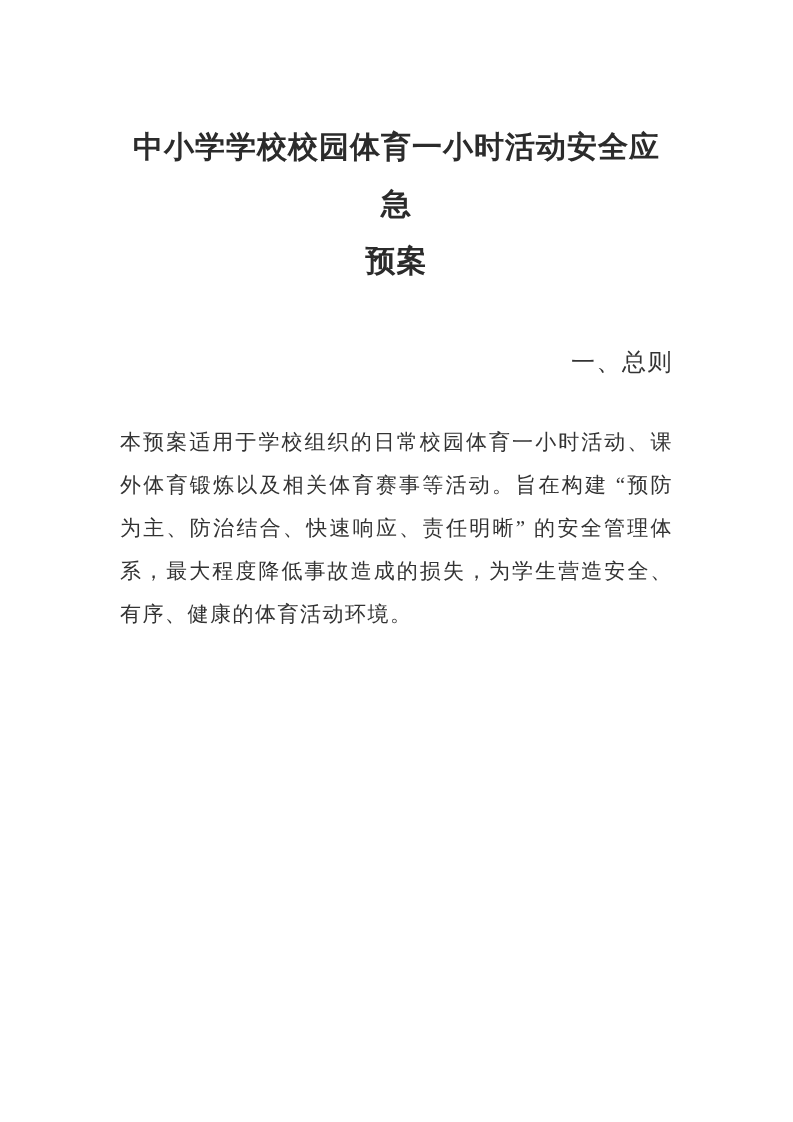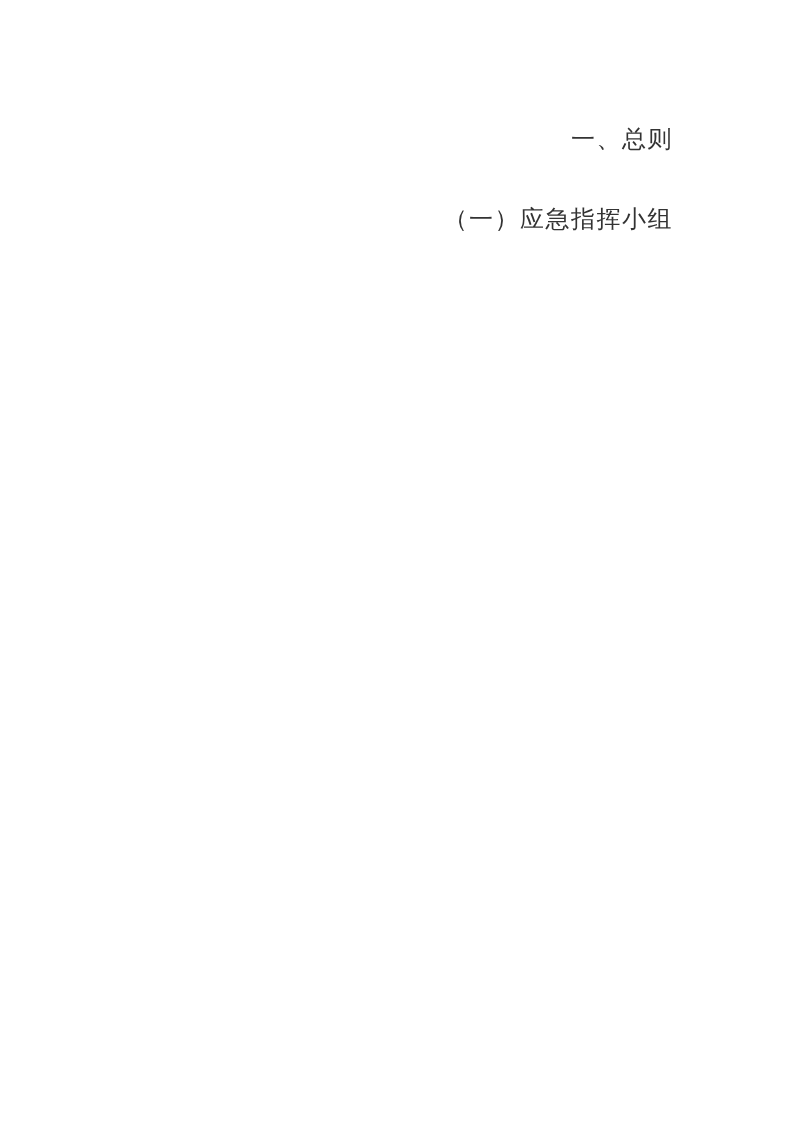--- a/index.html
+++ b/index.html
@@ -49,22 +49,26 @@
     letter-spacing: 1.5px;
     margin-bottom: 37px;
   }
 </style>
 </head>
 <body>
 
 <div class="page">
   <div class="content">
 
+    <h1 class="doc-title">
+      <span class="title-line">中小学学校校园体育一小时活动安全应急</span>
+      <span class="title-line">预案</span>
+    </h1>
 
     <div class="heading">一、总则</div>
 
 
+    <p class="para">本预案适用于学校组织的日常校园体育一小时活动、课外体育锻炼以及相关体育赛事等活动。旨在构建 “预防为主、防治结合、快速响应、责任明晰” 的安全管理体系，最大程度降低事故造成的损失，为学生营造安全、有序、健康的体育活动环境。</p>
 
 
-    <div class="heading">（一）应急指挥小组</div>
 
   </div>
 </div>
 
 </body></html>

